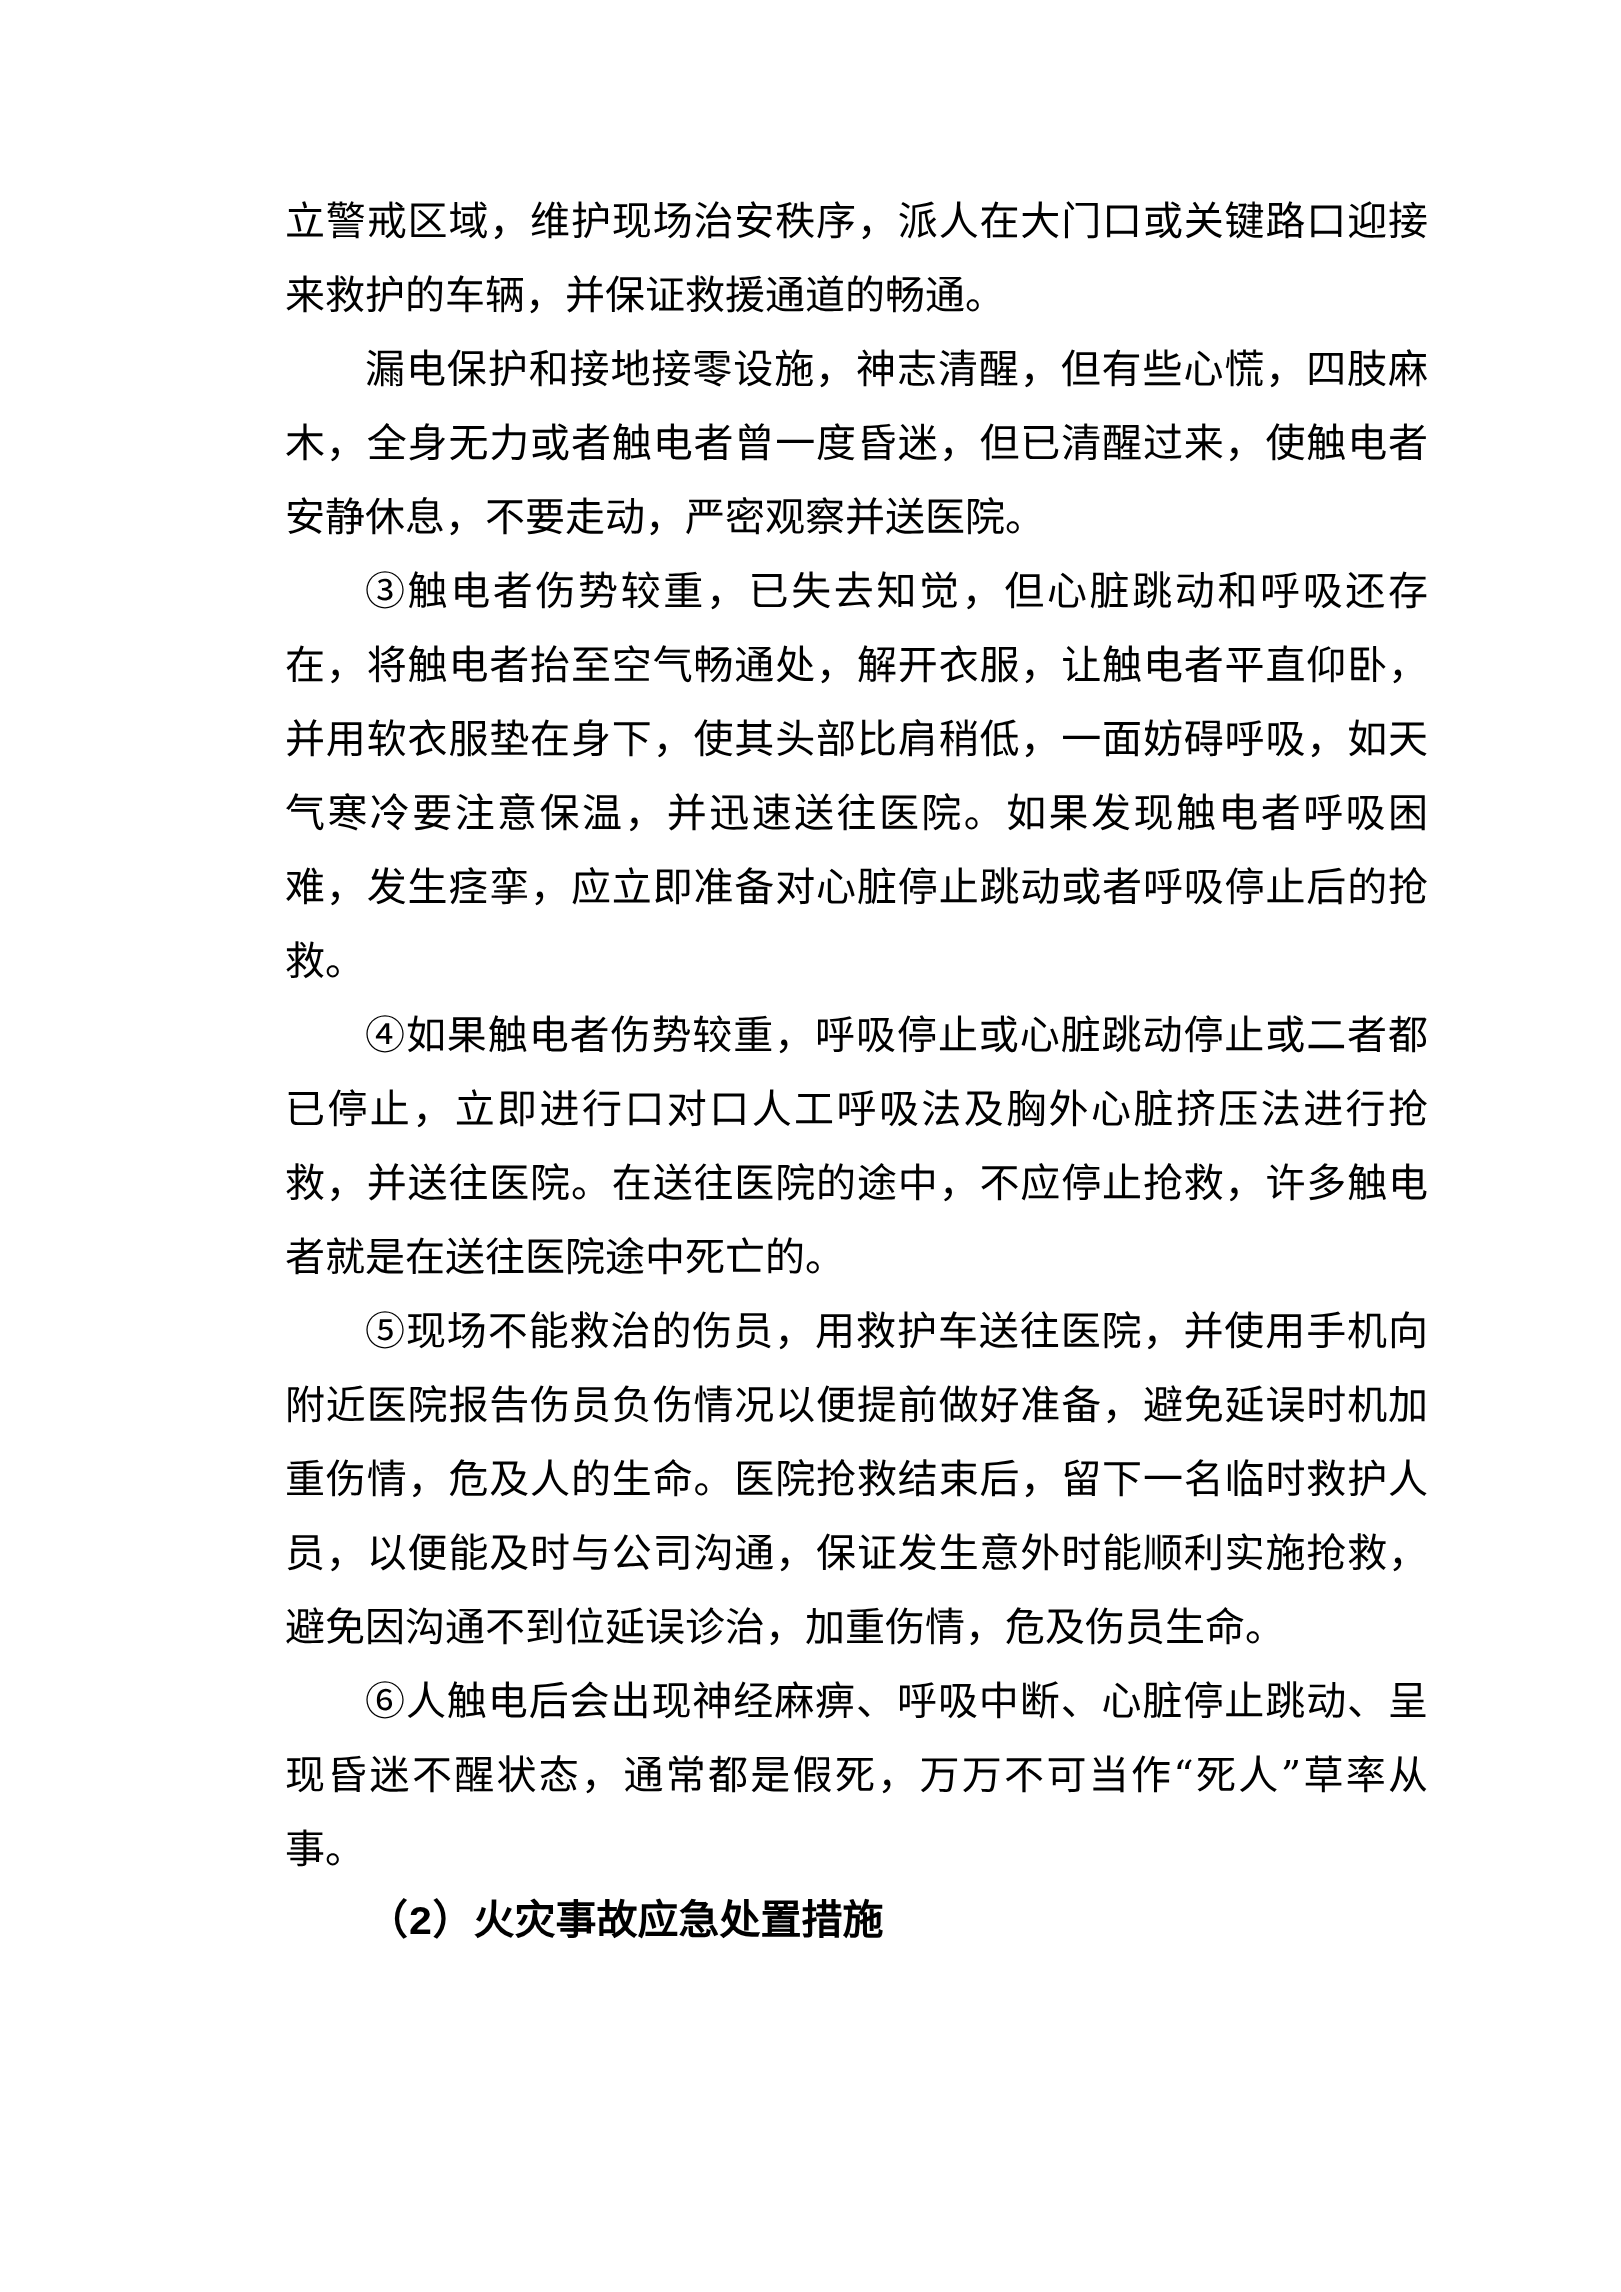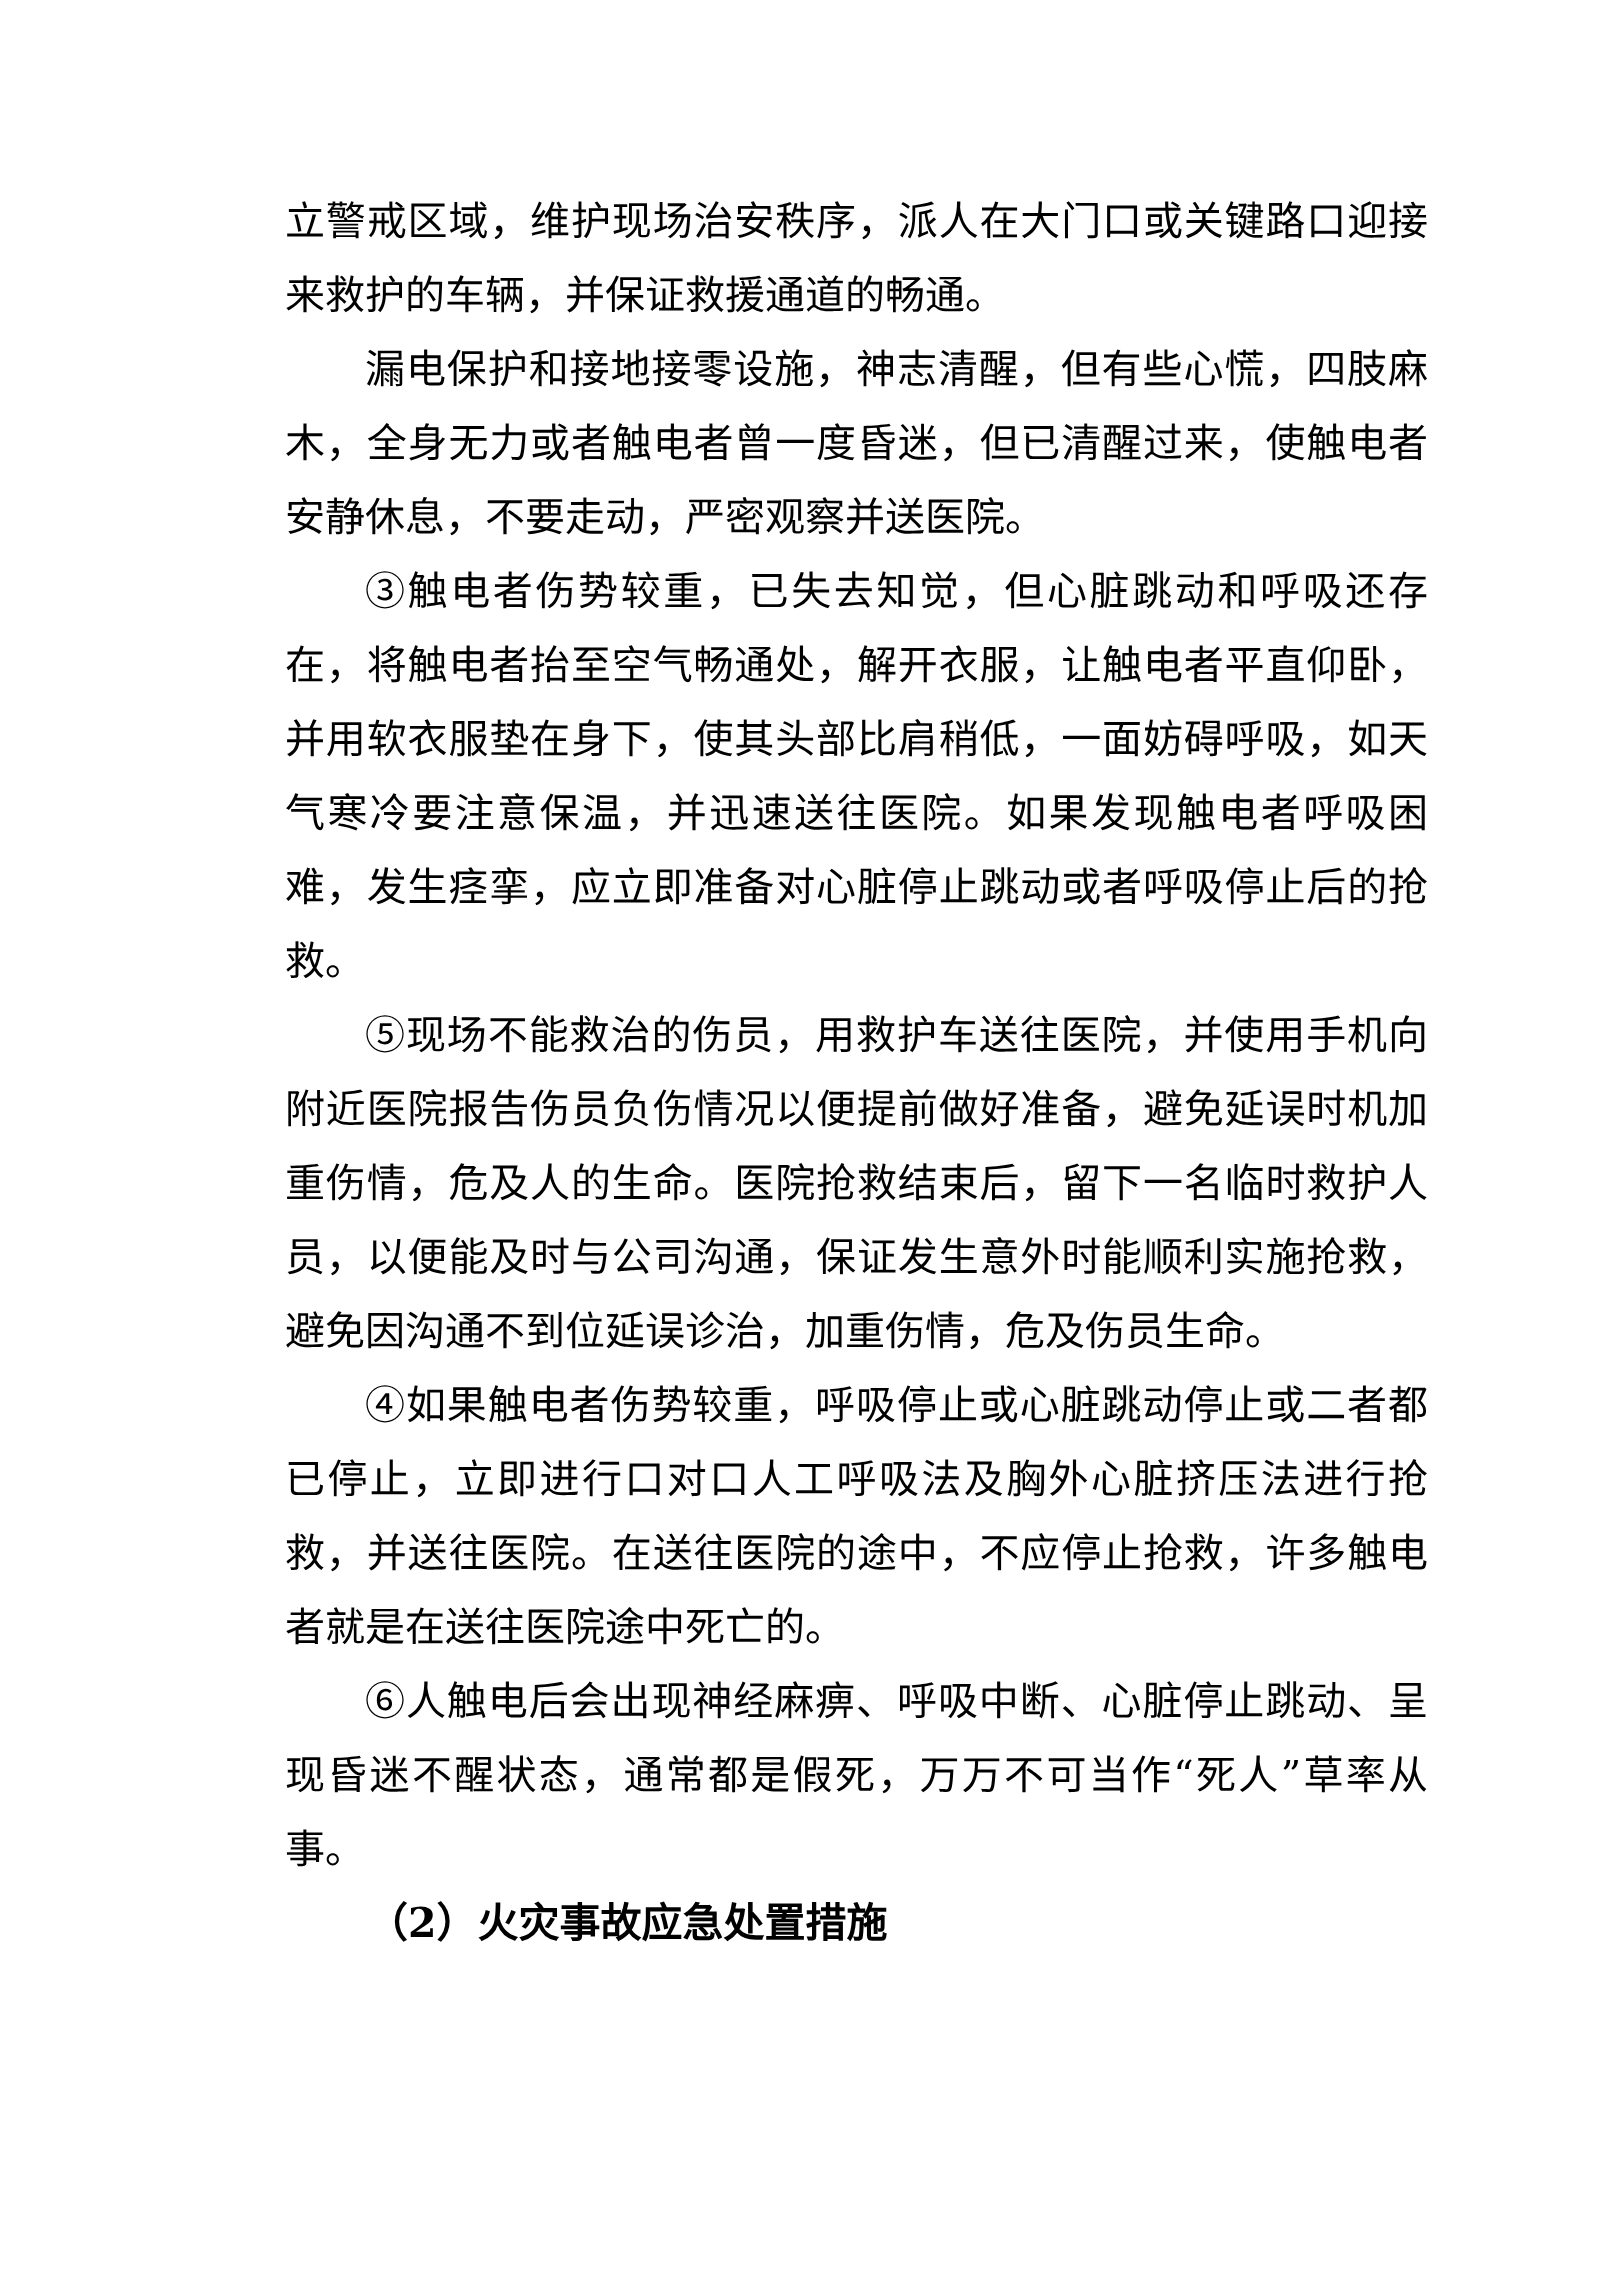--- a/index.html
+++ b/index.html
@@ -33,39 +33,40 @@
     letter-spacing: 0px;
     word-break: break-all;
   }
   .text-block p.indent {
     text-indent: 2em;
   }
   .text-block p.heading {
     font-weight: 700;
     text-indent: 2em;
     font-size: 41px;
+    font-family: Liberation Mono, monospace;
   }
   .page-number {
     position: absolute;
     top: 2120px;
     left: 0;
     width: 100%;
     text-align: center;
     font-size: 32px;
     line-height: 43px;
     font-family: "Liberation Serif", "DejaVu Serif", serif;
   }
 </style>
 </head>
 <body>
 
 <div class="page">
   <div class="text-block">
     <p>立警戒区域，维护现场治安秩序，派人在大门口或关键路口迎接来救护的车辆，并保证救援通道的畅通。</p>
     <p class="indent">漏电保护和接地接零设施，神志清醒，但有些心慌，四肢麻木，全身无力或者触电者曾一度昏迷，但已清醒过来，使触电者安静休息，不要走动，严密观察并送医院。</p>
     <p class="indent">③触电者伤势较重，已失去知觉，但心脏跳动和呼吸还存在，将触电者抬至空气畅通处，解开衣服，让触电者平直仰卧，并用软衣服垫在身下，使其头部比肩稍低，一面妨碍呼吸，如天气寒冷要注意保温，并迅速送往医院。如果发现触电者呼吸困难，发生痉挛，应立即准备对心脏停止跳动或者呼吸停止后的抢救。</p>
+    <p class="indent">④如果触电者伤势较重，呼吸停止或心脏跳动停止或二者都已停止，立即进行口对口人工呼吸法及胸外心脏挤压法进行抢救，并送往医院。在送往医院的途中，不应停止抢救，许多触电者就是在送往医院途中死亡的。</p>
     <p class="indent">⑤现场不能救治的伤员，用救护车送往医院，并使用手机向附近医院报告伤员负伤情况以便提前做好准备，避免延误时机加重伤情，危及人的生命。医院抢救结束后，留下一名临时救护人员，以便能及时与公司沟通，保证发生意外时能顺利实施抢救，避免因沟通不到位延误诊治，加重伤情，危及伤员生命。</p>
-    <p class="indent">④如果触电者伤势较重，呼吸停止或心脏跳动停止或二者都已停止，立即进行口对口人工呼吸法及胸外心脏挤压法进行抢救，并送往医院。在送往医院的途中，不应停止抢救，许多触电者就是在送往医院途中死亡的。</p>
     <p class="indent">⑥人触电后会出现神经麻痹、呼吸中断、心脏停止跳动、呈现昏迷不醒状态，通常都是假死，万万不可当作“死人”草率从事。</p>
     <p class="heading">（2）火灾事故应急处置措施</p>
   </div>
 </div>
 
 
 </body></html>

